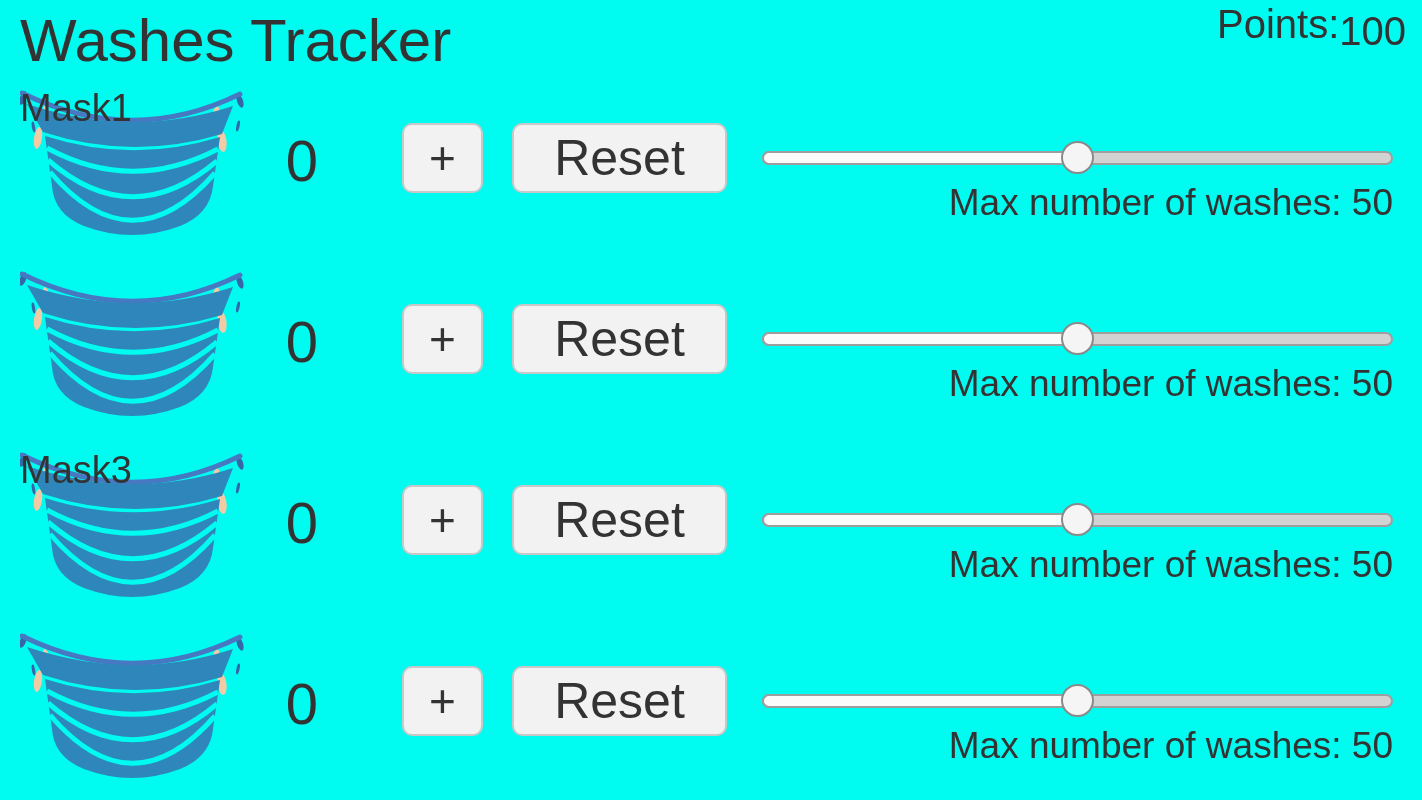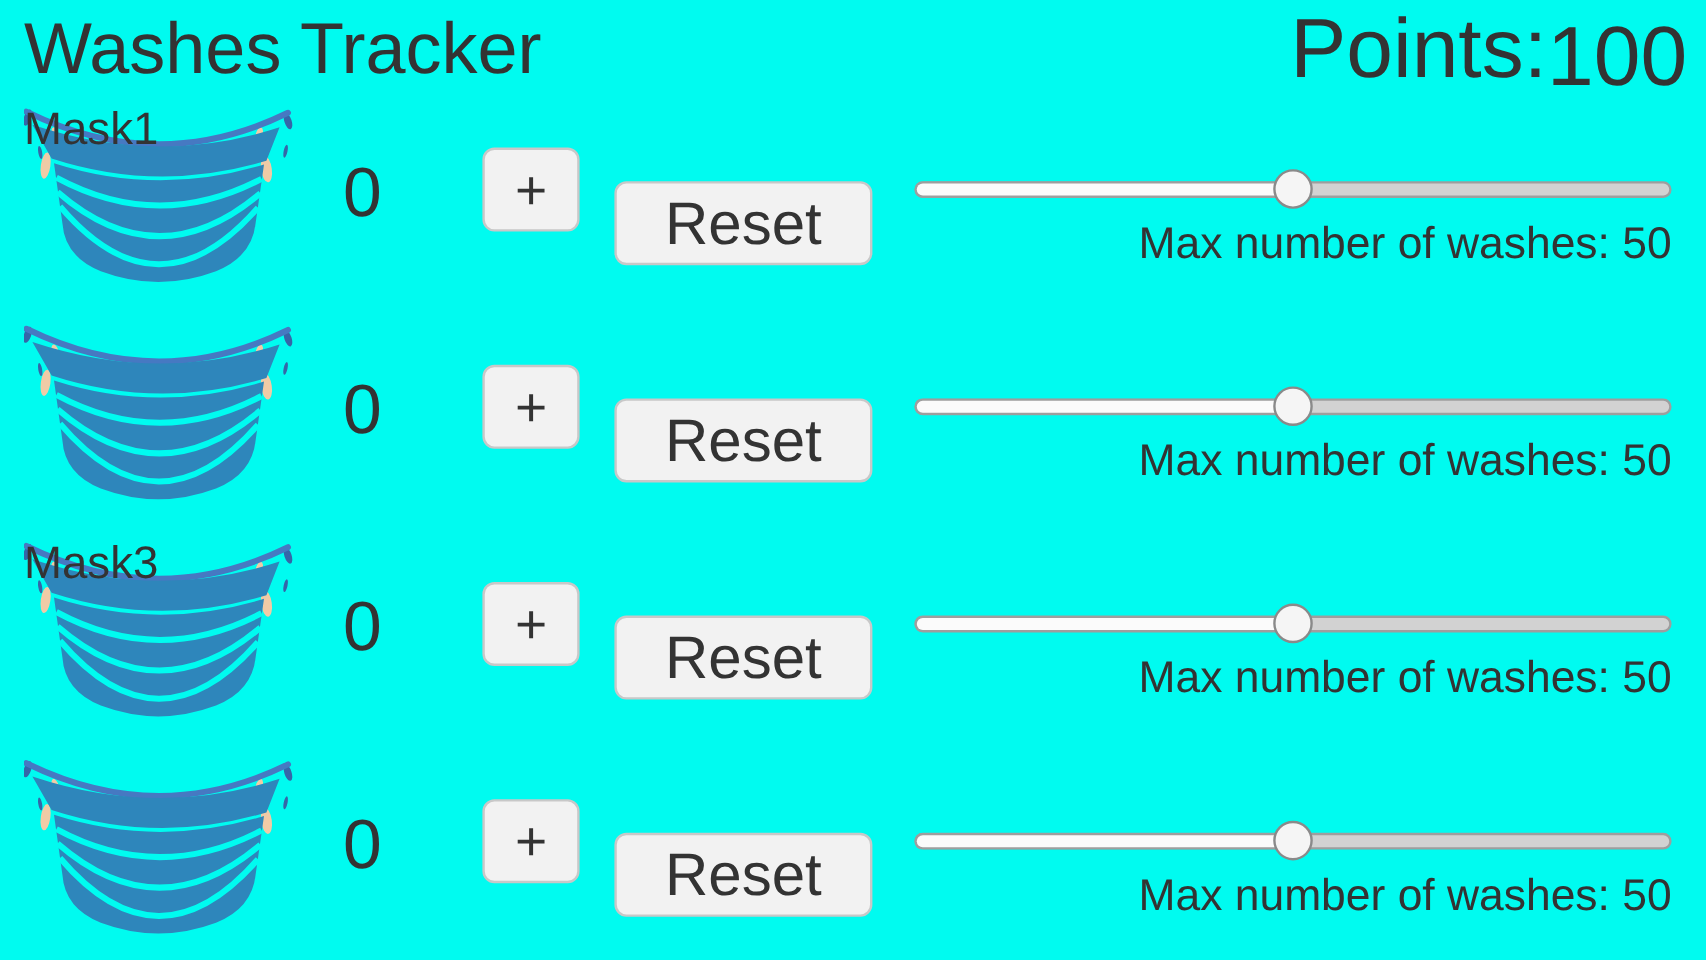--- a/index.html
+++ b/index.html
@@ -22,21 +22,21 @@
     left: 20px;
     top: 8px;
     font-size: 60px;
     line-height: 1.1;
     white-space: nowrap;
   }
   .points {
     position: absolute;
     right: 16px;
     top: 2px;
-    font-size: 70px;
+    font-size: 40px;
     line-height: 1.1;
     white-space: nowrap;
   }
   .points .points-value {
     position: relative;
     top: 7px;
   }
 
   
   .rows {
@@ -104,21 +104,20 @@
     width: 81px;
     height: 70px;
     font-size: 46px;
   }
   .btn-reset {
     left: 512px;
     top: 39px;
     width: 215px;
     height: 70px;
     font-size: 50px;
-    margin-top: 28px;
   }
 
   .slider {
     position: absolute;
     left: 762px;
     top: 57px;
     width: 631px;
     height: 33px;
   }
   .slider .track {

